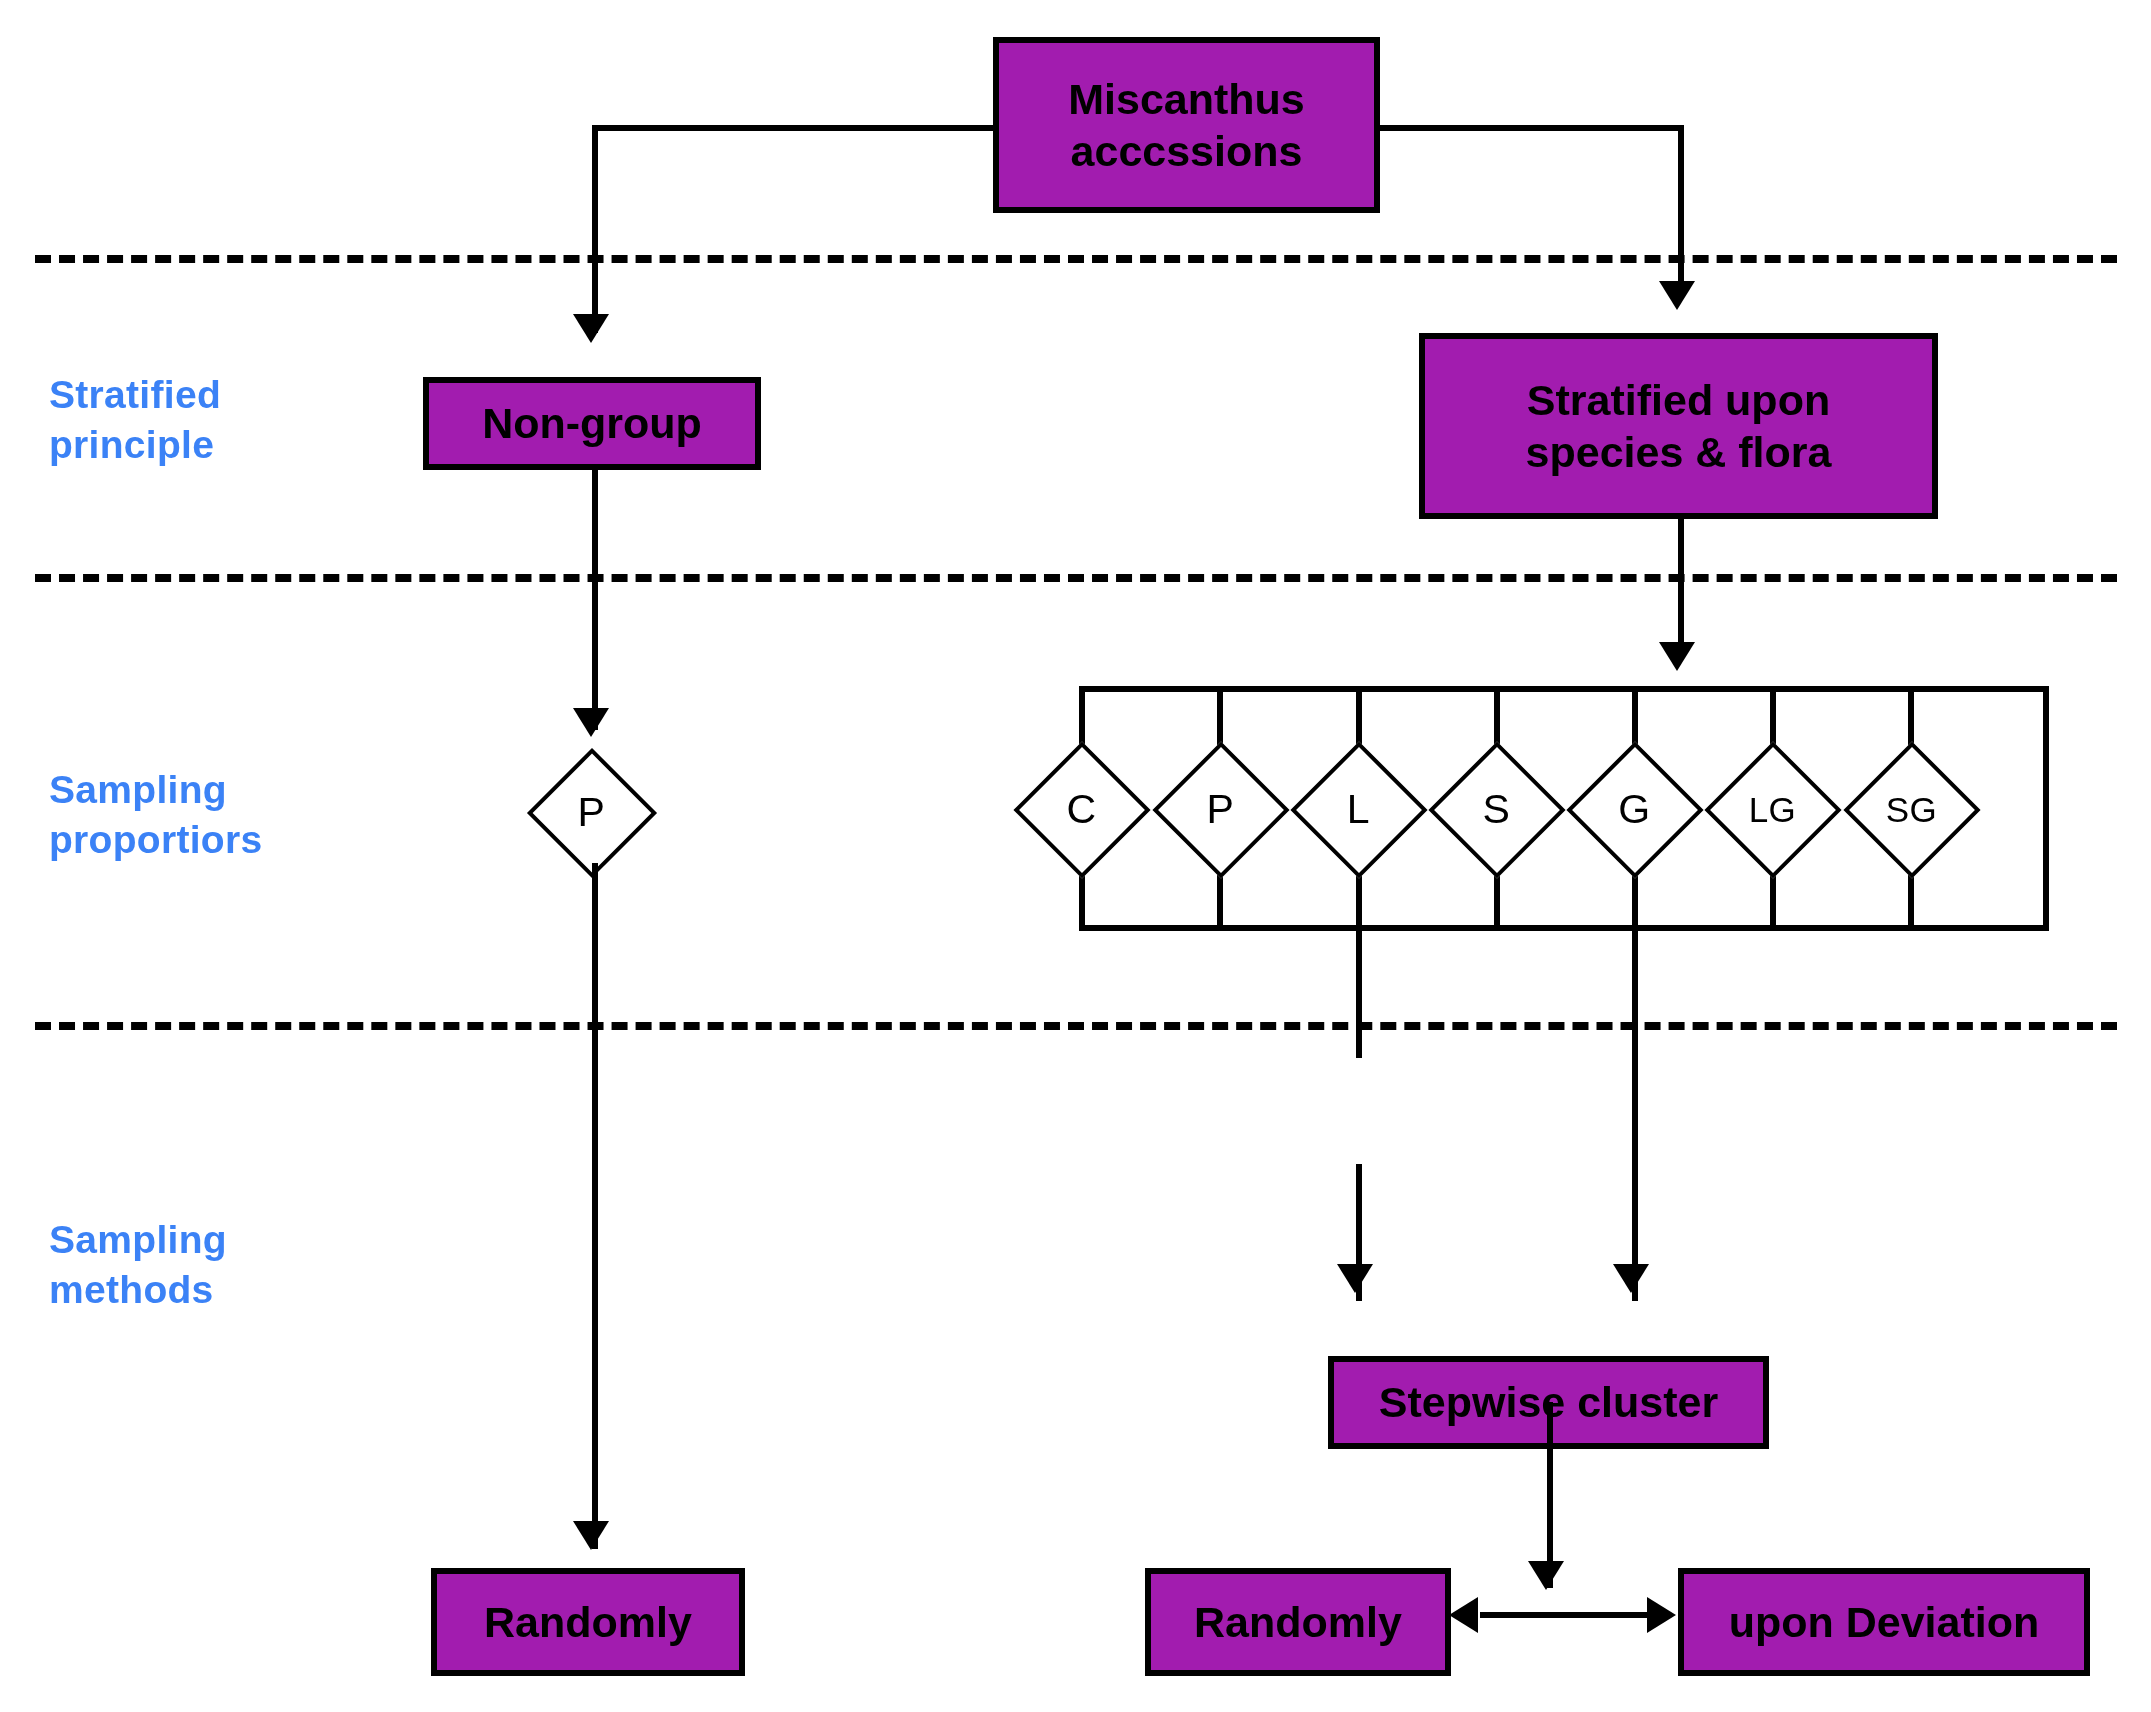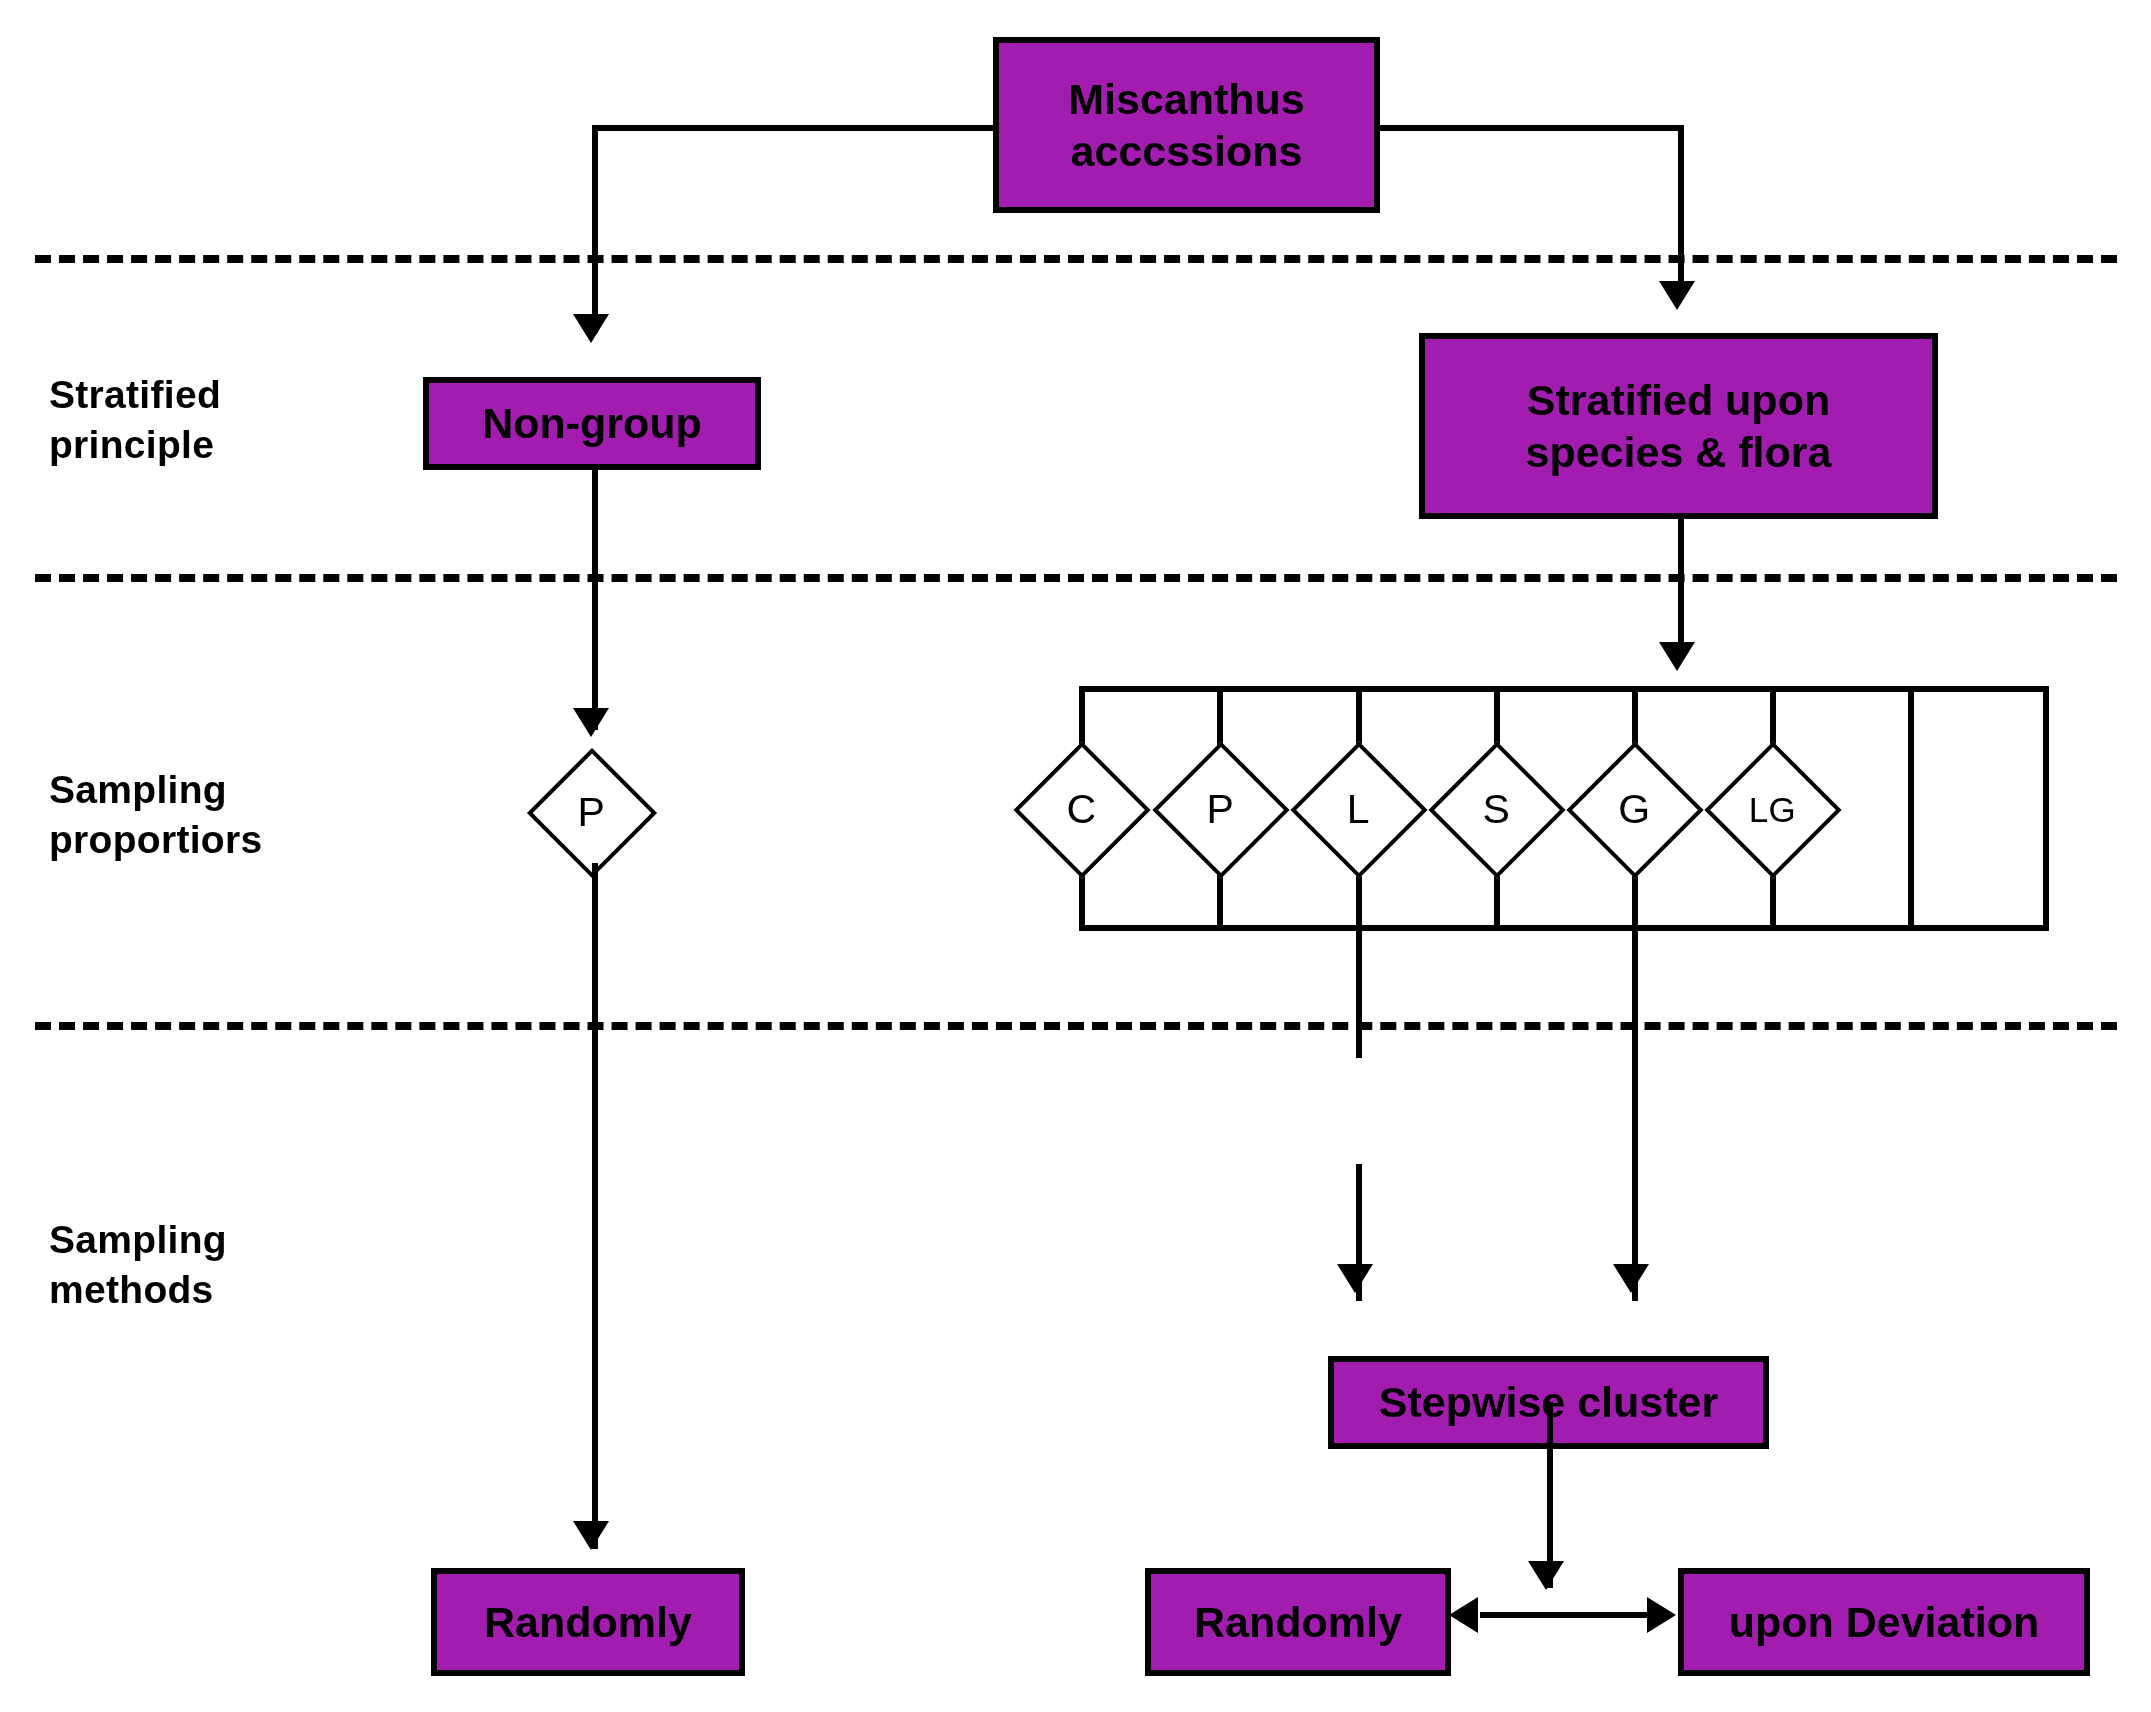--- a/index.html
+++ b/index.html
@@ -18,21 +18,21 @@
     background: #ffffff;
     overflow: hidden;
   }
 
   
   .row-label {
     position: absolute;
     font-weight: bold;
     font-size: 39px;
     line-height: 1.28;
-    color: #000000;
+    color: #3b82f6;
     letter-spacing: 0.3px;
     white-space: pre-line;
     text-align: left;
   }
 
   
   .divider {
     position: absolute;
     left: 35px;
     width: 2082px;
@@ -202,20 +202,24 @@
     <div class="diamond-label">S</div>
   </div>
   <div class="diamond-wrap" style="left:1566px; top:741px; width:137px; height:137px;">
     <div class="diamond-shape" style="width:97px; height:97px;"></div>
     <div class="diamond-label">G</div>
   </div>
   <div class="diamond-wrap" style="left:1704px; top:741px; width:137px; height:137px;">
     <div class="diamond-shape" style="width:97px; height:97px;"></div>
     <div class="diamond-label small">LG</div>
   </div>
+  <div class="diamond-wrap" style="left:1843px; top:741px; width:137px; height:137px;">
+    <div class="diamond-shape" style="width:97px; height:97px;"></div>
+    <div class="diamond-label small">SG</div>
+  </div>
 
   <div class="vline" style="left:592px; top:863px; height:686px;"></div>
   <div class="arrow-down" style="left:573px; top:1521px;"></div>
 
   <div class="vline" style="left:1356px; top:931px; height:127px;"></div>
   <div class="vline" style="left:1356px; top:1164px; height:137px;"></div>
   <div class="arrow-down" style="left:1337px; top:1264px;"></div>
 
   <div class="vline" style="left:1632px; top:931px; height:370px;"></div>
   <div class="arrow-down" style="left:1613px; top:1264px;"></div>

